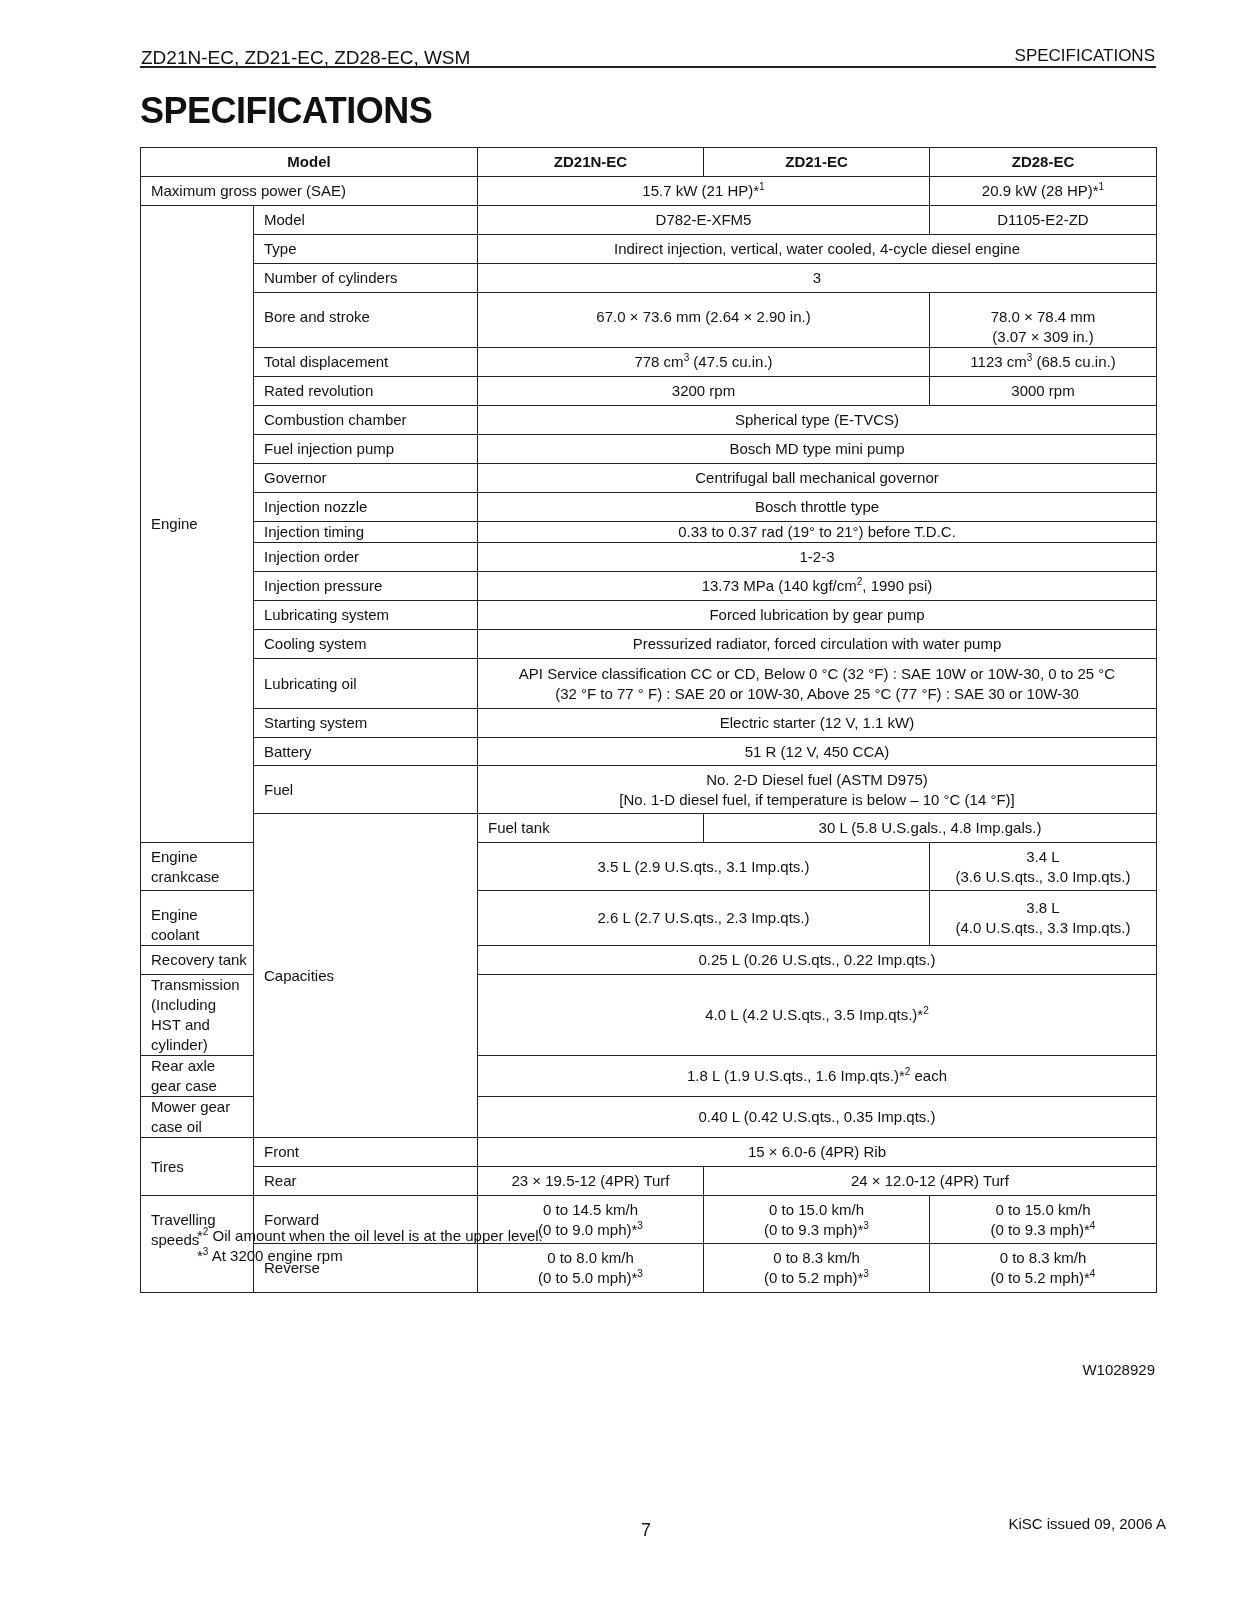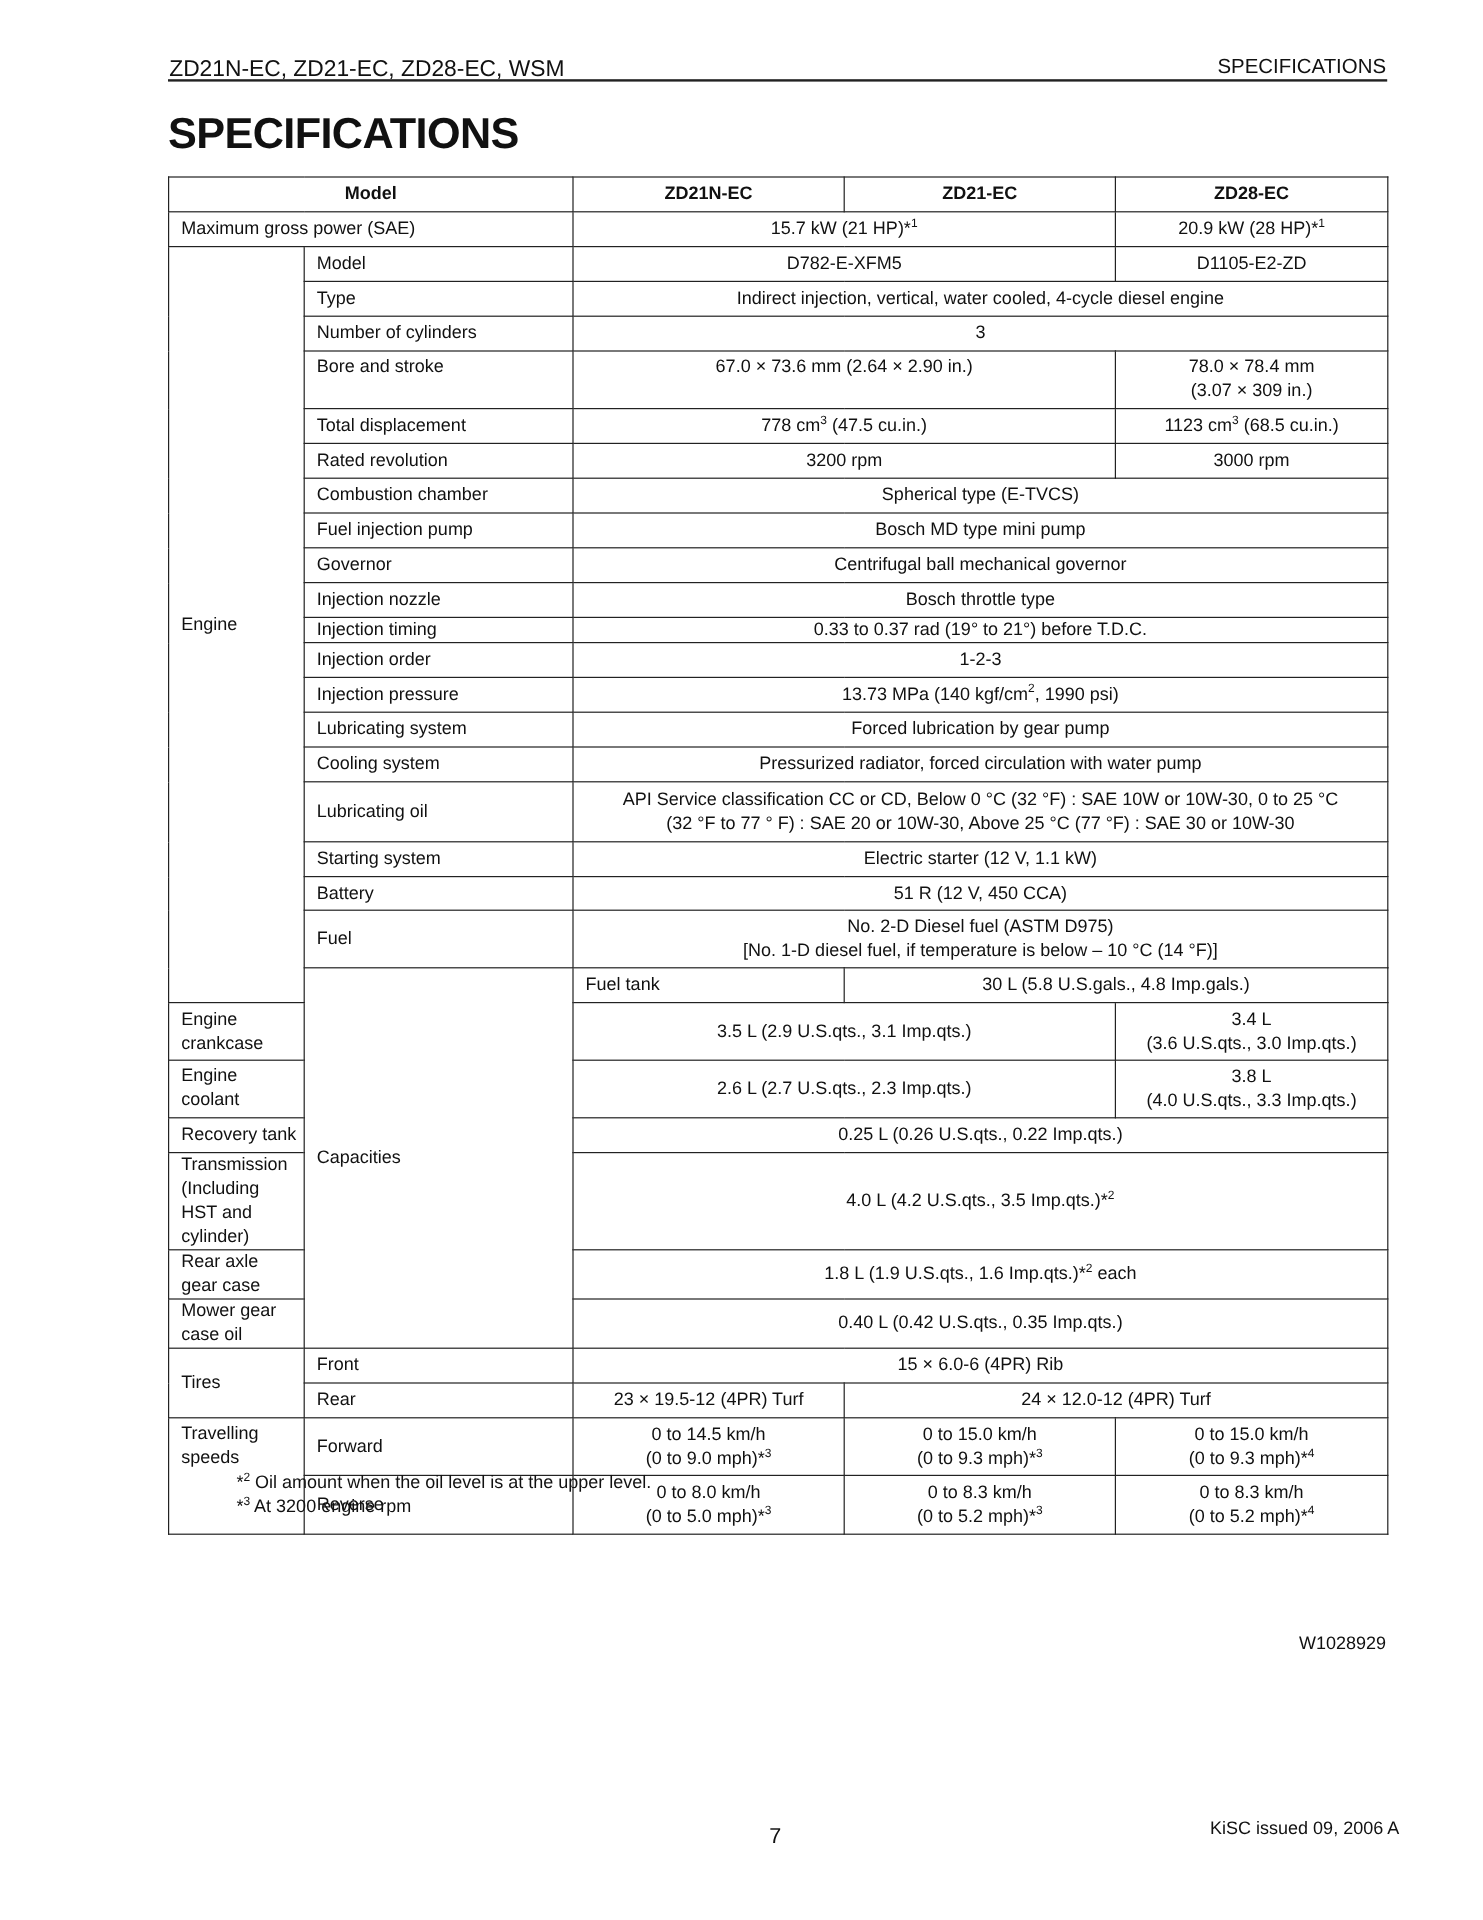--- a/index.html
+++ b/index.html
@@ -5,21 +5,21 @@
   html, body { margin:0; padding:0; background:#ffffff; }
   body { width:1236px; height:1600px; position:relative; font-family:"Liberation Sans", sans-serif; color:#111; overflow:hidden; }
   .hdr-left { position:absolute; left:141px; top:47px; font-size:19px; }
   .hdr-right { position:absolute; right:81px; top:46px; font-size:17px; }
   .hdr-line { position:absolute; left:140px; width:1016px; top:66px; height:0; border-top:2px solid #222; }
   .title { position:absolute; left:140px; top:90px; font-size:36px; font-weight:bold; letter-spacing:-0.5px; }
   table.spec { position:absolute; left:140px; top:147px; width:1016px; border-collapse:collapse; table-layout:fixed; font-size:15px; }
   table.spec td { border:1.5px solid #222; padding:0 6px; vertical-align:middle; line-height:20px; }
   table.spec td.c { text-align:center; }
   table.spec td.l { text-align:left; padding-left:10px; }
-  table.spec td.top { vertical-align:top; padding-top:3px; }
+  table.spec td.top { vertical-align:top; padding-top:14px; }
   table.spec td.hd { font-weight:bold; text-align:center; }
   sup { font-size:10px; line-height:0; vertical-align:super; }
   .note { position:absolute; left:141px; top:1226px; font-size:15px; line-height:20px; }
   .note .lbl { font-weight:bold; }
   .note .row { position:relative; }
   .note .ind { padding-left:56px; }
   .code { position:absolute; right:81px; top:1361px; font-size:15px; }
   .pgnum { position:absolute; left:641px; top:1520px; font-size:18px; }
   .issued { position:absolute; right:70px; top:1515px; font-size:15px; }
 </style>

